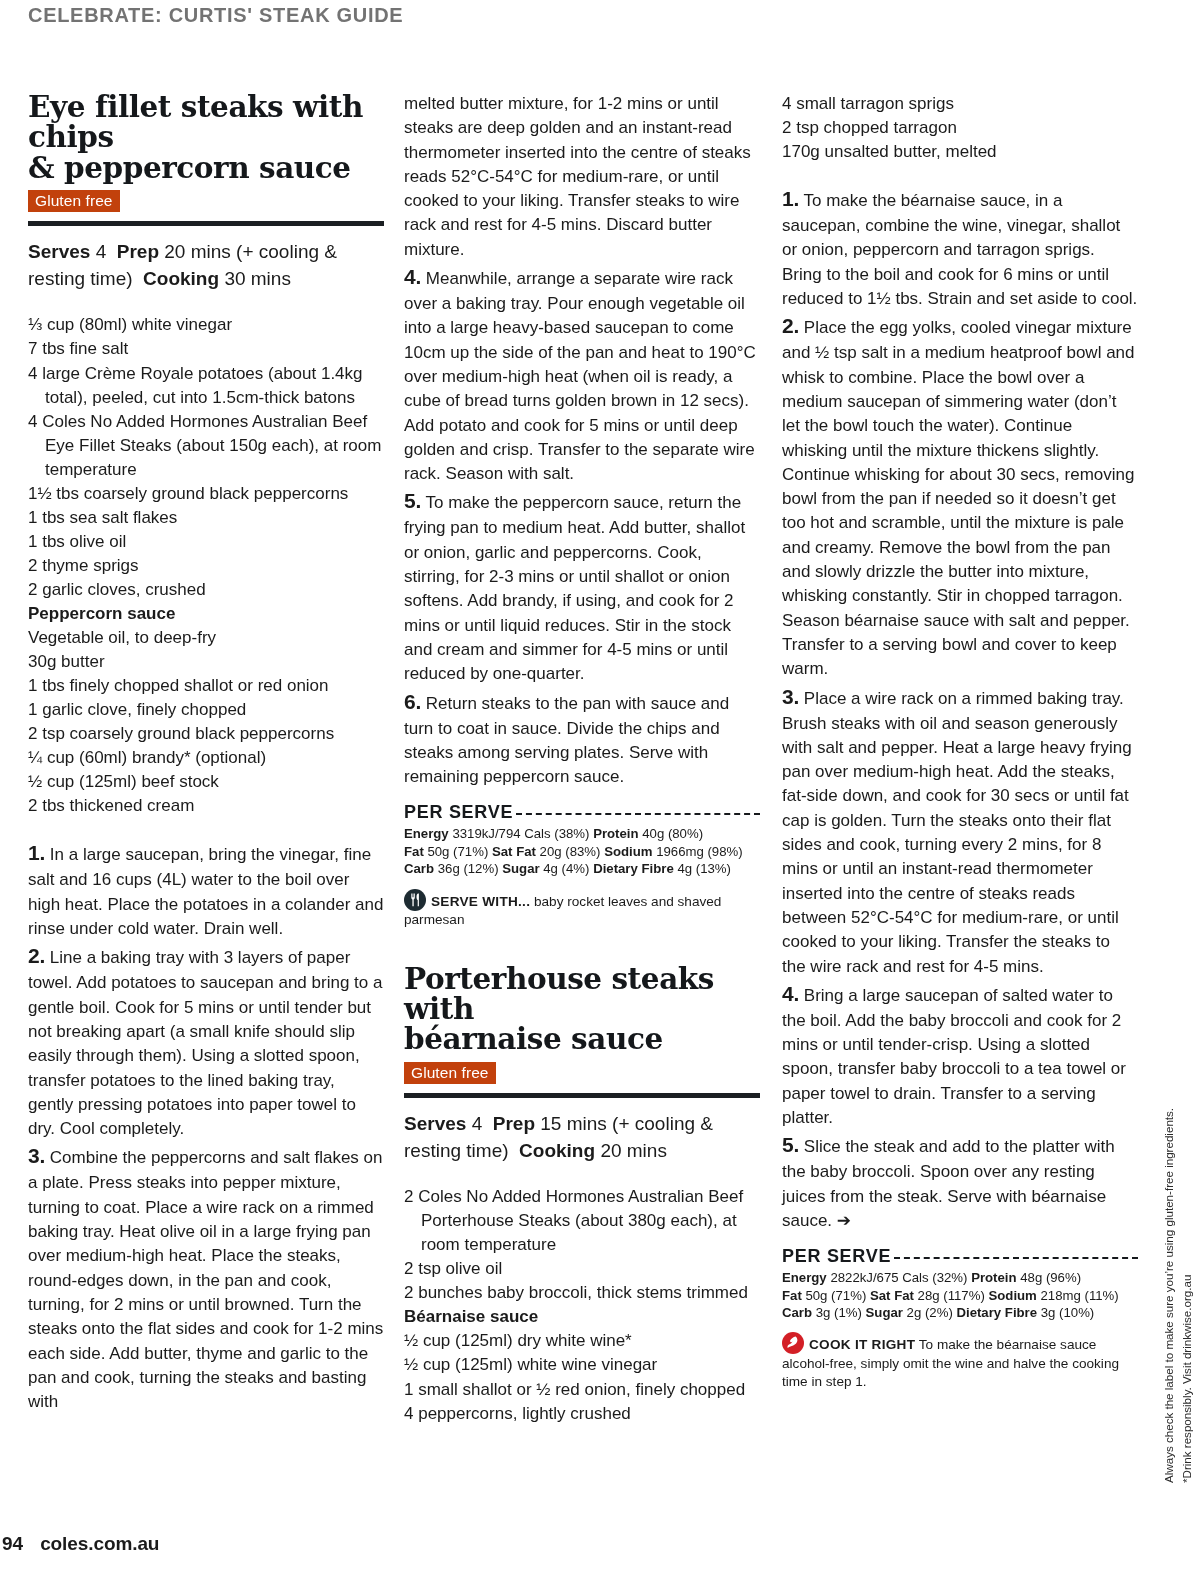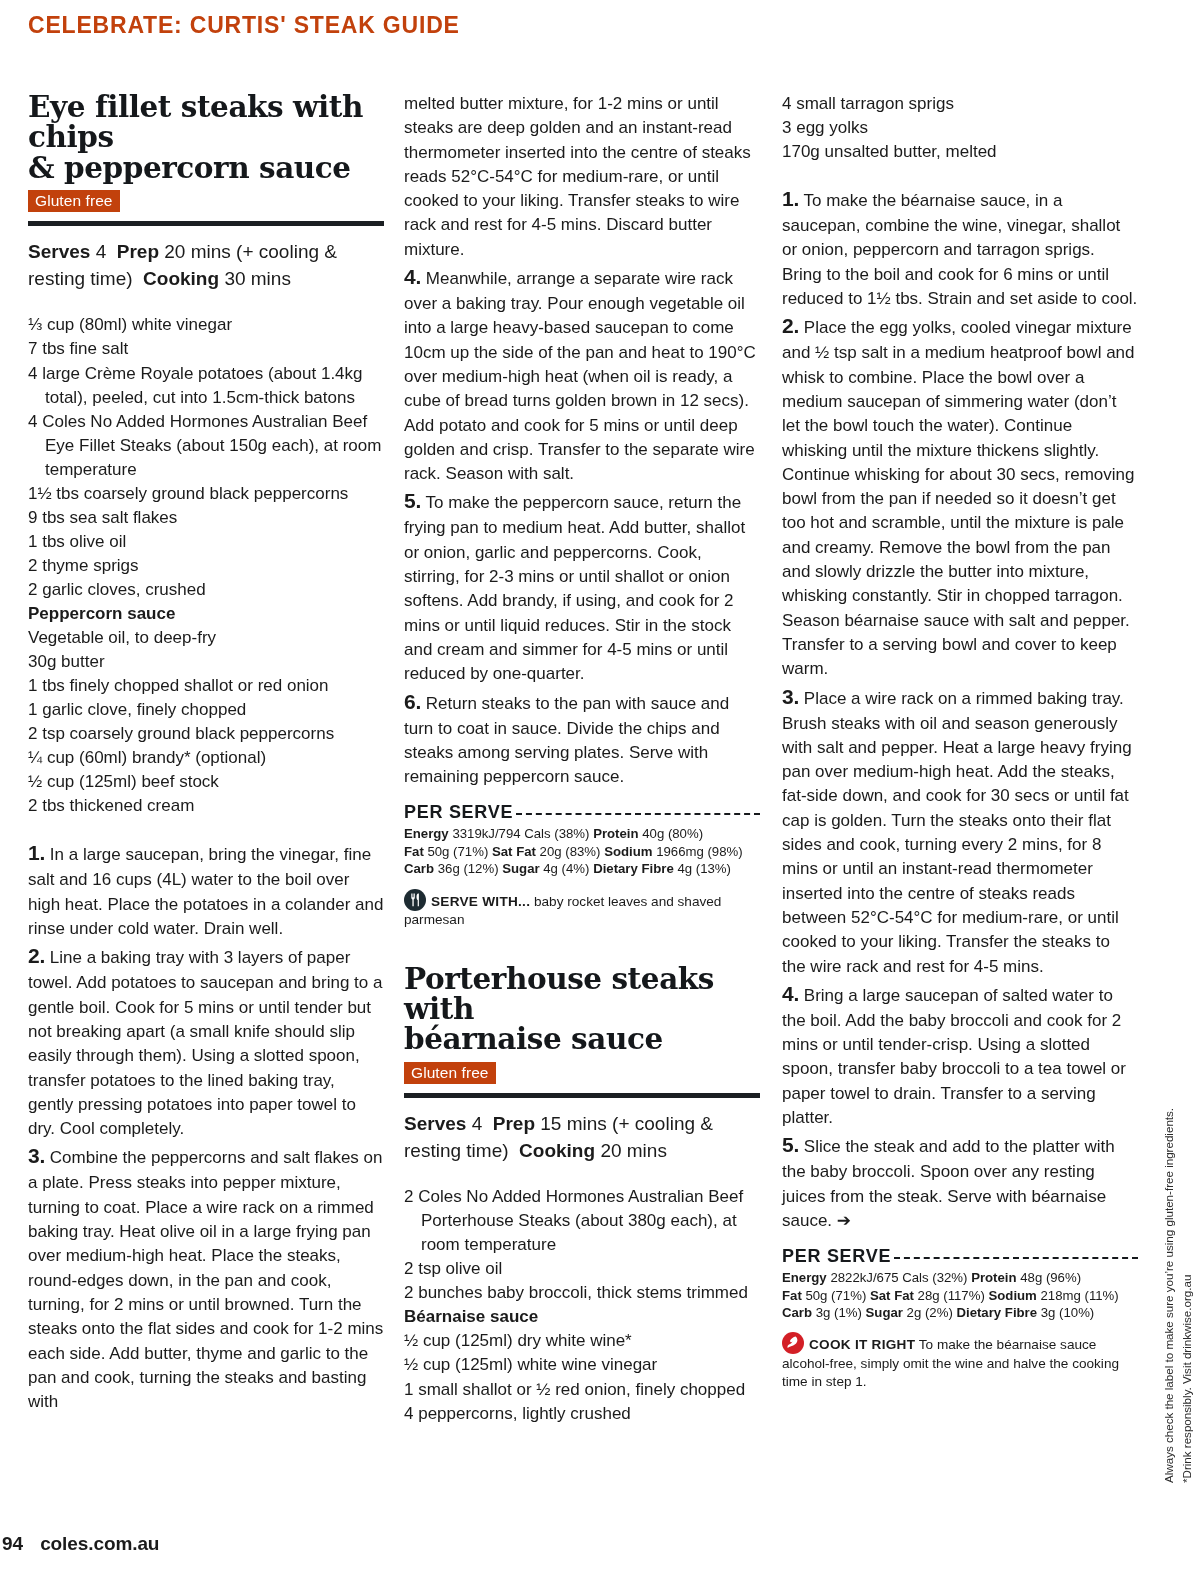--- a/index.html
+++ b/index.html
@@ -8,23 +8,23 @@
     background:#ffffff;
     font-family:"Liberation Sans", sans-serif;
     color:#1b1b1b;
     position:relative;
     overflow:hidden;
   }
   .page { position:relative; width:1200px; height:1569px; }
 
   
   .runhead {
-    position:absolute; left:28px; top:12px;
-    font-size:23px; font-weight:bold; letter-spacing:.035em;
-    color:#c2410c; white-space:nowrap;
+    position:absolute; left:28px; top:4px;
+    font-size:20px; font-weight:bold; letter-spacing:.035em;
+    color:#737373; white-space:nowrap;
   }
 
   
   .col { position:absolute; top:92px; width:356px; }
   .col.c1 { left:28px; }
   .col.c2 { left:404px; }
   .col.c3 { left:782px; }
 
   
   .recipe-title {
@@ -179,21 +179,21 @@
       <b>Cooking</b>
       <span>30 mins</span>
     </p>
 
     <div class="ingredients">
       <p class="ing">⅓ cup (80ml) white vinegar</p>
       <p class="ing">7 tbs fine salt</p>
       <p class="ing">4 large Crème Royale potatoes (about 1.4kg total), peeled, cut into 1.5cm-thick batons</p>
       <p class="ing">4 Coles No Added Hormones Australian Beef Eye Fillet Steaks (about 150g each), at room temperature</p>
       <p class="ing">1½ tbs coarsely ground black peppercorns</p>
-      <p class="ing">9 tbs sea salt flakes</p>
+      <p class="ing">1 tbs sea salt flakes</p>
       <p class="ing">1 tbs olive oil</p>
       <p class="ing">2 thyme sprigs</p>
       <p class="ing">2 garlic cloves, crushed</p>
       <p class="ing sub">Peppercorn sauce</p>
       <p class="ing">Vegetable oil, to deep-fry</p>
       <p class="ing">30g butter</p>
       <p class="ing">1 tbs finely chopped shallot or red onion</p>
       <p class="ing">1 garlic clove, finely chopped</p>
       <p class="ing">2 tsp coarsely ground black peppercorns</p>
       <p class="ing">¼ cup (60ml) brandy* (optional)</p>
@@ -266,21 +266,21 @@
         <p class="ing">1 small shallot or ½ red onion, finely chopped</p>
         <p class="ing">4 peppercorns, lightly crushed</p>
       </div>
     </div>
   </div>
 
   <div class="col c3">
 
     <div class="ingredients">
       <p class="ing">4 small tarragon sprigs</p>
-      <p class="ing">3 egg yolks</p>
+      <p class="ing">2 tsp chopped tarragon</p>
       <p class="ing">170g unsalted butter, melted</p>
     </div>
 
     <div class="method">
       <p class="step"><span class="stepnum">1.</span><span> To make the béarnaise sauce, in a saucepan, combine the wine, vinegar, shallot or onion, peppercorn and tarragon sprigs. Bring to the boil and cook for 6 mins or until reduced to 1½ tbs. Strain and set aside to cool.</span></p>
       <p class="step"><span class="stepnum">2.</span><span> Place the egg yolks, cooled vinegar mixture and ½ tsp salt in a medium heatproof bowl and whisk to combine. Place the bowl over a medium saucepan of simmering water (don’t let the bowl touch the water). Continue whisking until the mixture thickens slightly. Continue whisking for about 30 secs, removing bowl from the pan if needed so it doesn’t get too hot and scramble, until the mixture is pale and creamy. Remove the bowl from the pan and slowly drizzle the butter into mixture, whisking constantly. Stir in chopped tarragon. Season béarnaise sauce with salt and pepper. Transfer to a serving bowl and cover to keep warm.</span></p>
       <p class="step"><span class="stepnum">3.</span><span> Place a wire rack on a rimmed baking tray. Brush steaks with oil and season generously with salt and pepper. Heat a large heavy frying pan over medium-high heat. Add the steaks, fat-side down, and cook for 30 secs or until fat cap is golden. Turn the steaks onto their flat sides and cook, turning every 2 mins, for 8 mins or until an instant-read thermometer inserted into the centre of steaks reads between 52°C-54°C for medium-rare, or until cooked to your liking. Transfer the steaks to the wire rack and rest for 4-5 mins.</span></p>
       <p class="step"><span class="stepnum">4.</span><span> Bring a large saucepan of salted water to the boil. Add the baby broccoli and cook for 2 mins or until tender-crisp. Using a slotted spoon, transfer baby broccoli to a tea towel or paper towel to drain. Transfer to a serving platter.</span></p>
       <p class="step"><span class="stepnum">5.</span><span> Slice the steak and add to the platter with the baby broccoli. Spoon over any resting juices from the steak. Serve with béarnaise sauce. </span><span class="arrow">➔</span></p>
     </div>

